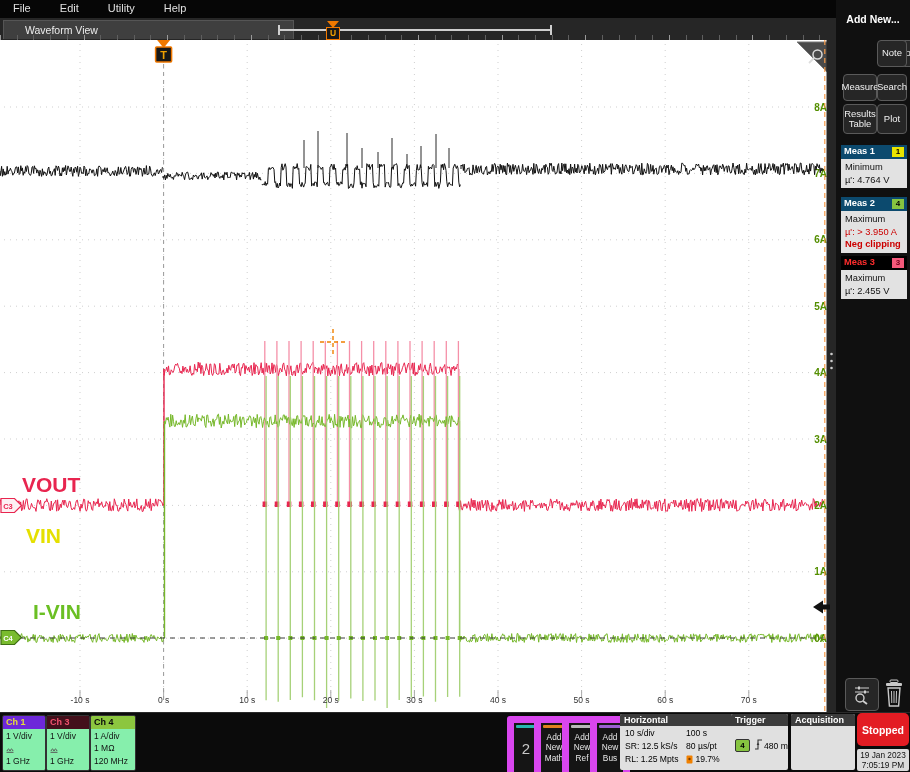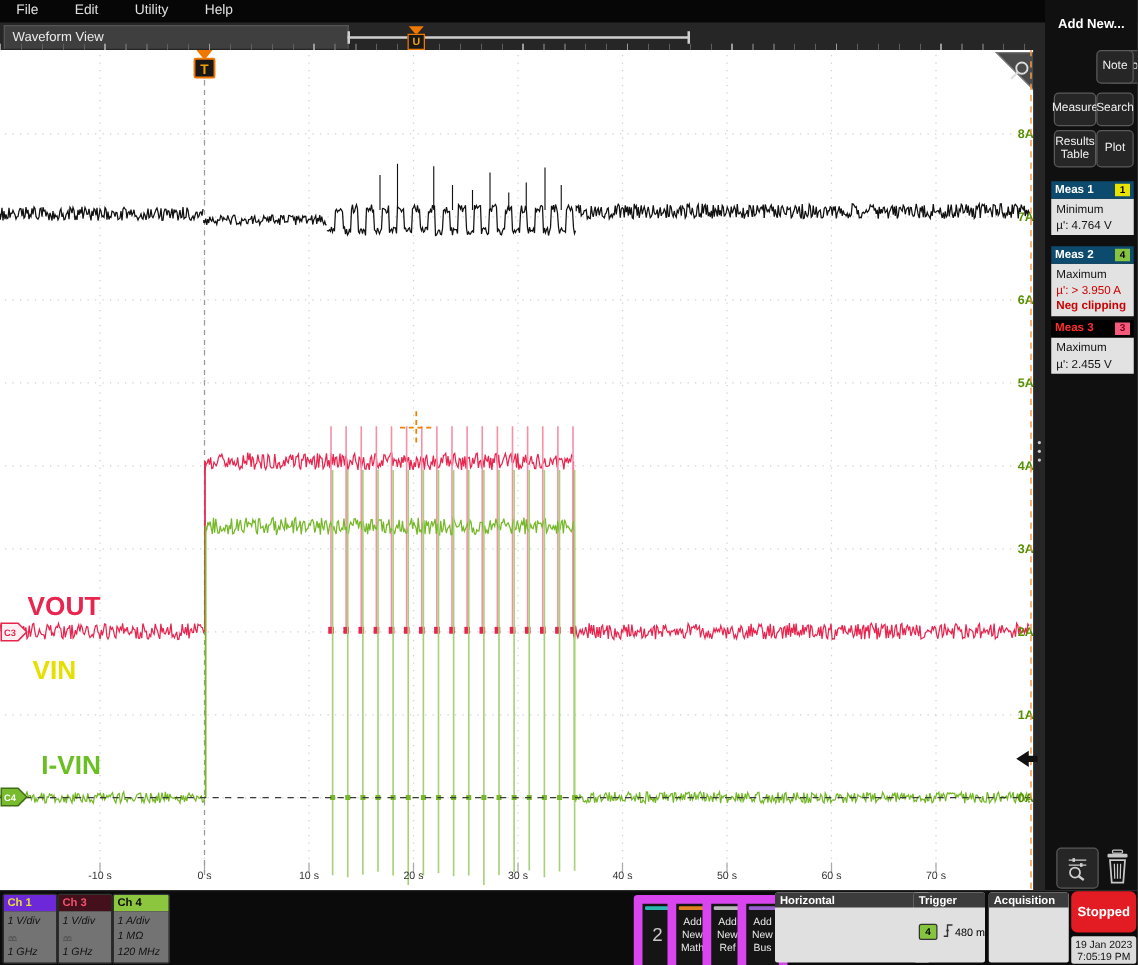--- a/index.html
+++ b/index.html
@@ -5,21 +5,21 @@
   html,body{margin:0;padding:0;background:#000;}
   #root{position:relative;width:910px;height:772px;background:#0b0b0b;overflow:hidden;
         font-family:"Liberation Sans",sans-serif;-webkit-font-smoothing:antialiased;}
   .abs{position:absolute;}
   
   #menubar{left:0;top:0;width:910px;height:18px;background:#060606;color:#e0e0e0;font-size:11px;}
   .menu-item{display:inline-block;padding:2px 13px 0 13px;cursor:default;}
   
   #tabbar{left:0;top:18px;width:910px;height:22px;background:#262626;}
   #wf-tab{left:3px;top:20px;width:268px;height:18px;background:#3f3f3f;color:#ececec;
-          font-size:10.5px;line-height:18px;padding-left:6px;border:1px solid #555;border-bottom:none;}
+          font-size:10.5px;line-height:18px;padding-left:21px;border:1px solid #555;border-bottom:none;}
   #ruler{left:0;top:35px;width:836px;height:5px;
      background-image:repeating-linear-gradient(to right,#9a9a9a 0 1px,transparent 1px 83.6px),
                       repeating-linear-gradient(to right,#5f5f5f 0 1px,transparent 1px 16.72px);}
   .mm-line{left:278px;top:29px;width:274px;height:2px;background:#cfcfcf;}
   .mm-cap{width:2px;height:10px;background:#cfcfcf;top:25px;}
   #u-tri{left:327px;top:21px;width:0;height:0;border-left:6px solid transparent;
          border-right:6px solid transparent;border-top:7px solid #f07800;}
   #u-box{left:326px;top:27px;width:12px;height:11px;background:#181818;border:1px solid #f07800;
          color:#f0a000;font-size:8.5px;font-weight:bold;text-align:center;line-height:11px;}
   
@@ -35,21 +35,21 @@
   .meas-badge{position:absolute;right:3px;top:2px;width:12px;height:10px;font-size:8px;font-weight:bold;
               text-align:center;line-height:10px;color:#000;}
   .meas-body{background:#e2e2e2;color:#111;font-size:9.3px;padding:2px 4px;line-height:1.35;}
   .alert-red{color:#cc0000;}
   .alert-bold{color:#cc0000;font-weight:bold;}
   #meas3 .meas-head{background:#000;color:#ff2d2d;}
   
   #bottombar{left:0;top:712px;width:910px;height:60px;background:#0b0b0b;border-top:1px solid #2a2a2a;}
   .chbadge{top:715px;height:54px;border-radius:2px;overflow:hidden;border:1px solid #333;cursor:pointer;}
   .chhead{height:13px;font-size:9px;font-weight:bold;padding-left:3px;line-height:13px;}
-  .chbody{background:#737373;height:41px;font-size:8.5px;color:#111;padding:1px 3px;line-height:1.45;font-style:italic;}
+  .chbody{background:#86efac;height:41px;font-size:8.5px;color:#111;padding:1px 3px;line-height:1.45;}
   #ch1 .chhead{background:#6d28d9;color:#e8df35;}
   #ch3 .chhead{background:#43101b;color:#f2526e;}
   #ch4 .chhead{background:#8cc63f;color:#0a0a0a;}
   .addb{top:716px;width:26px;height:52px;background:#151515;border:7px solid #d946ef;border-radius:3px;
         color:#e8e8e8;font-size:8.3px;text-align:center;cursor:pointer;}
   .stripe{margin:2px 2px 0 2px;height:3px;border-radius:1px;}
   .addb .lbl{padding-top:4px;line-height:1.25;}
   .panel{top:714px;height:56px;background:#e0e0e0;border-radius:2px;overflow:hidden;}
   .phead{height:12px;background:#3c3c3c;color:#fff;font-size:9px;font-weight:bold;padding:0 0 0 4px;line-height:12px;}
   .pbody{font-size:8.6px;color:#000;position:relative;height:44px;}
@@ -372,20 +372,33 @@
     <div class="stripe" style="background:#b8b8b8;"></div>
     <div class="lbl">Add New Ref</div>
   </div>
   <div class="addb abs" style="left:590px;">
     <div class="stripe" style="background:#9a5fd0;"></div>
     <div class="lbl">Add New Bus</div>
   </div>
 
   <div class="panel abs" style="left:620px;width:124px;">
     <div class="phead">Horizontal</div>
+    <div class="pbody">
+      <span class="prow" style="top:2px;">10 s/div</span>
+      <span class="prow" style="top:2px;left:66px;">100 s</span>
+      <span class="prow" style="top:15px;">SR: 12.5 kS/s</span>
+      <span class="prow" style="top:15px;left:66px;">80 µs/pt</span>
+      <span class="prow" style="top:28px;">RL: 1.25 Mpts</span>
+      <span class="prow" style="top:28px;left:66px;">
+        <svg class="icon-inline" width="7" height="9" viewBox="0 0 7 9">
+          <rect x="0.5" y="0.5" width="6" height="8" rx="1" fill="#f08000"></rect>
+            <circle cx="3.5" cy="4" r="1.2" fill="#7a3c00"></circle>
+          </svg>
+        <span>19.7%</span></span>
+    </div>
   </div>
 
   <div class="panel abs" style="left:731px;width:57px;">
     <div class="phead">Trigger</div>
     <div class="pbody">
       <span class="prow" style="top:13px;left:4px;display:inline-block;width:13px;height:11px;background:#86c440;border:1px solid #333;border-radius:2px;font-size:8px;font-weight:bold;text-align:center;line-height:11px;">4</span>
       <svg class="abs" style="left:23px;top:12px;" width="9" height="13" viewBox="0 0 9 13">
         <path d="M1,11 H4 V2 H8" stroke="#333" fill="none" stroke-width="1.1"></path>
         <polygon points="4,4.5 2.6,7 5.4,7" fill="#333"></polygon>
         </svg>

